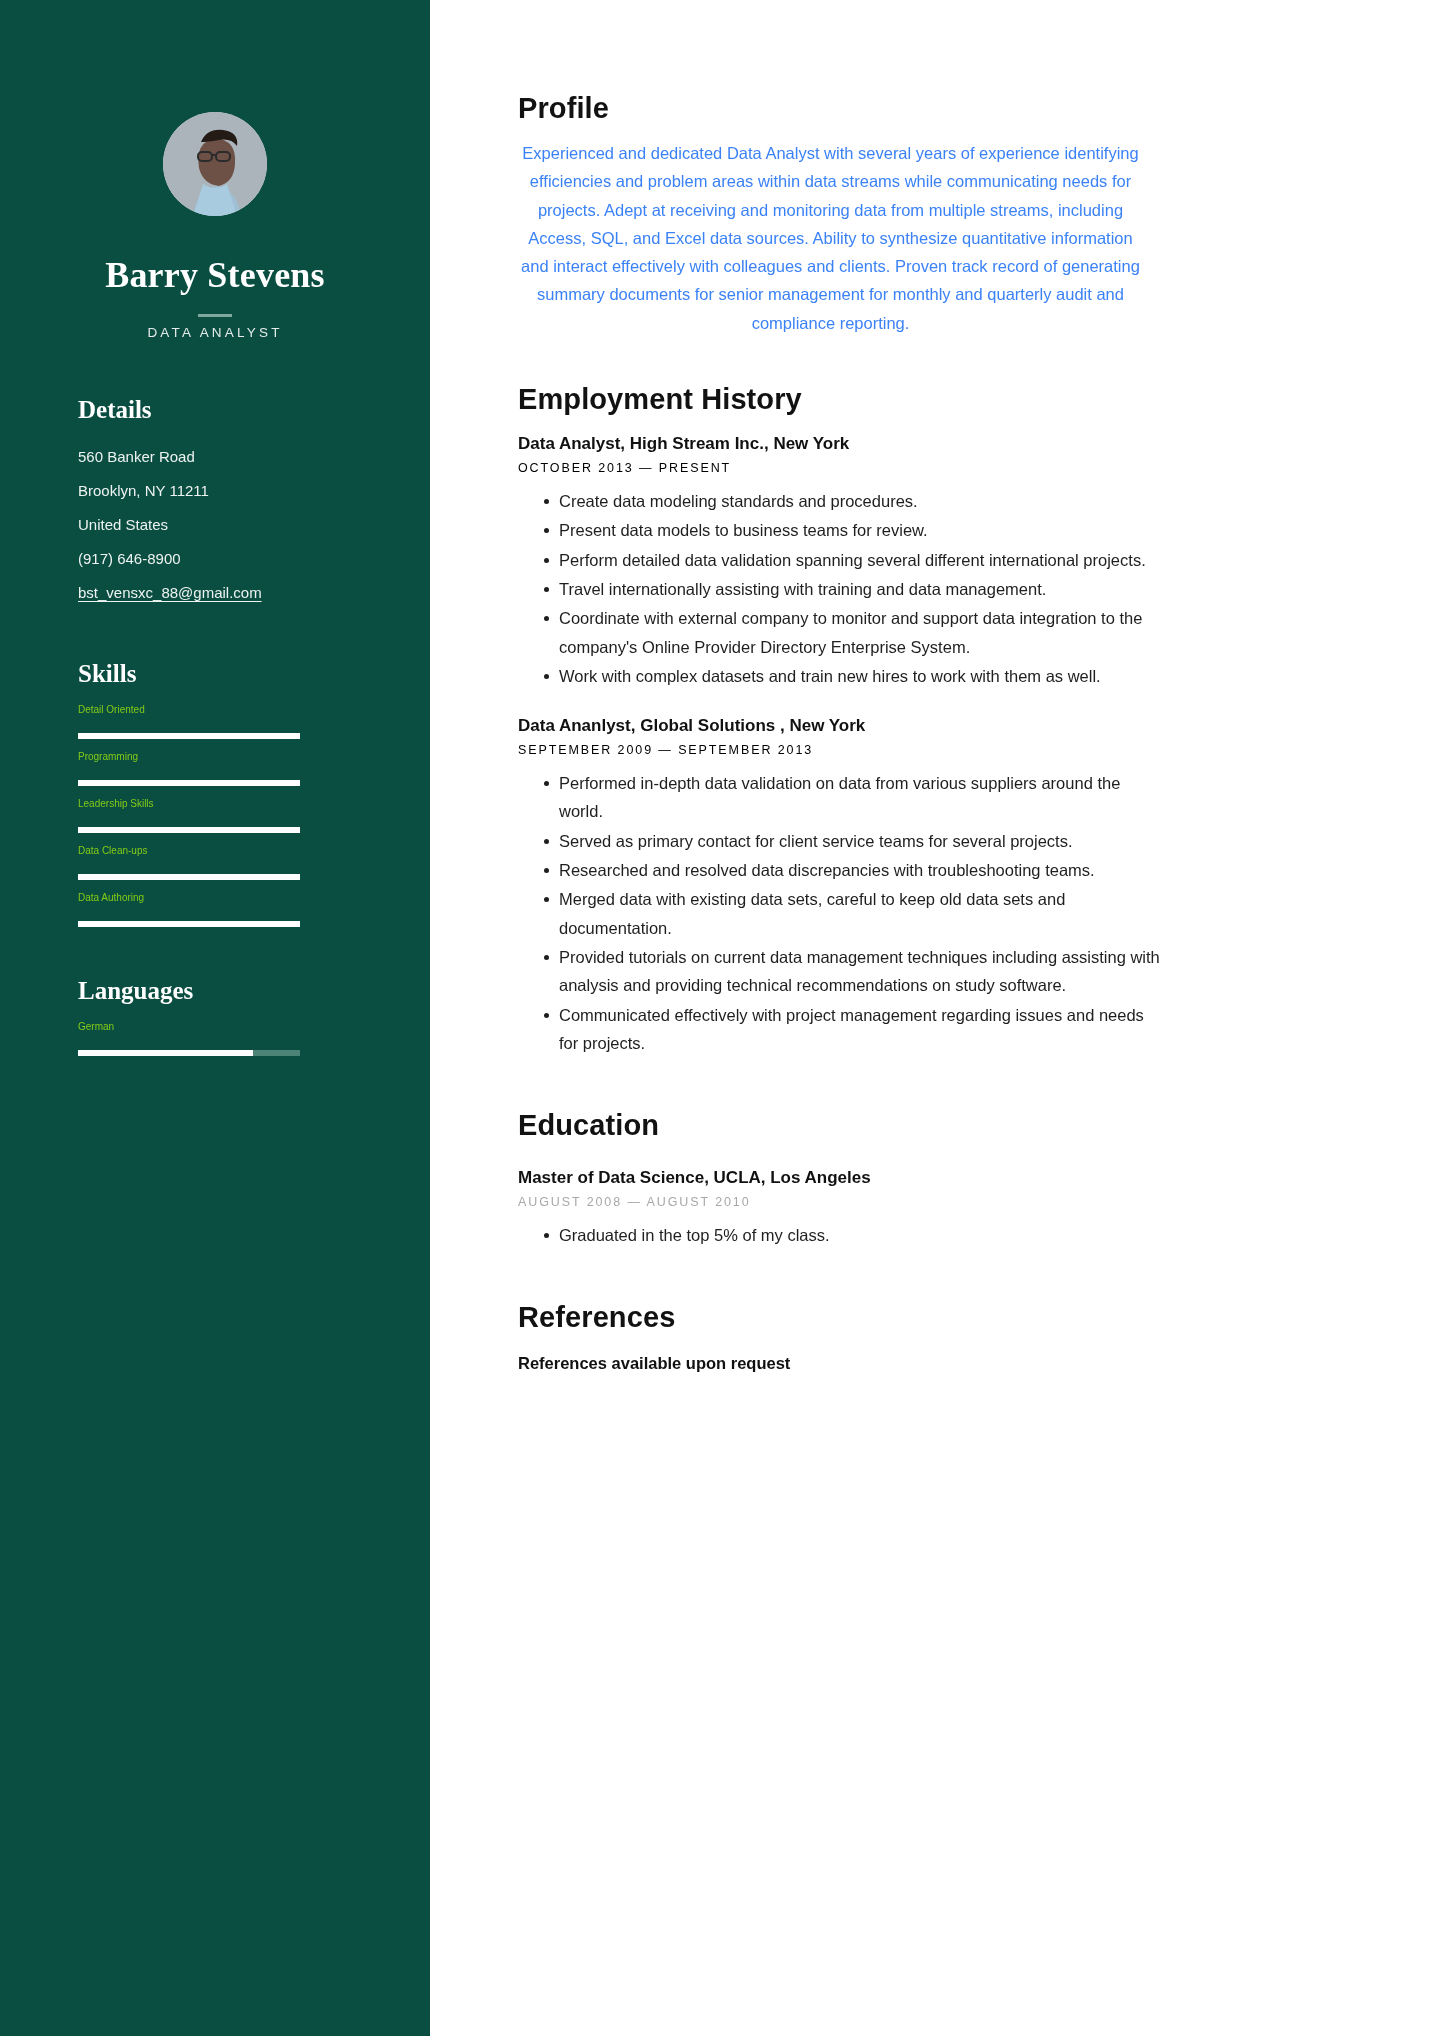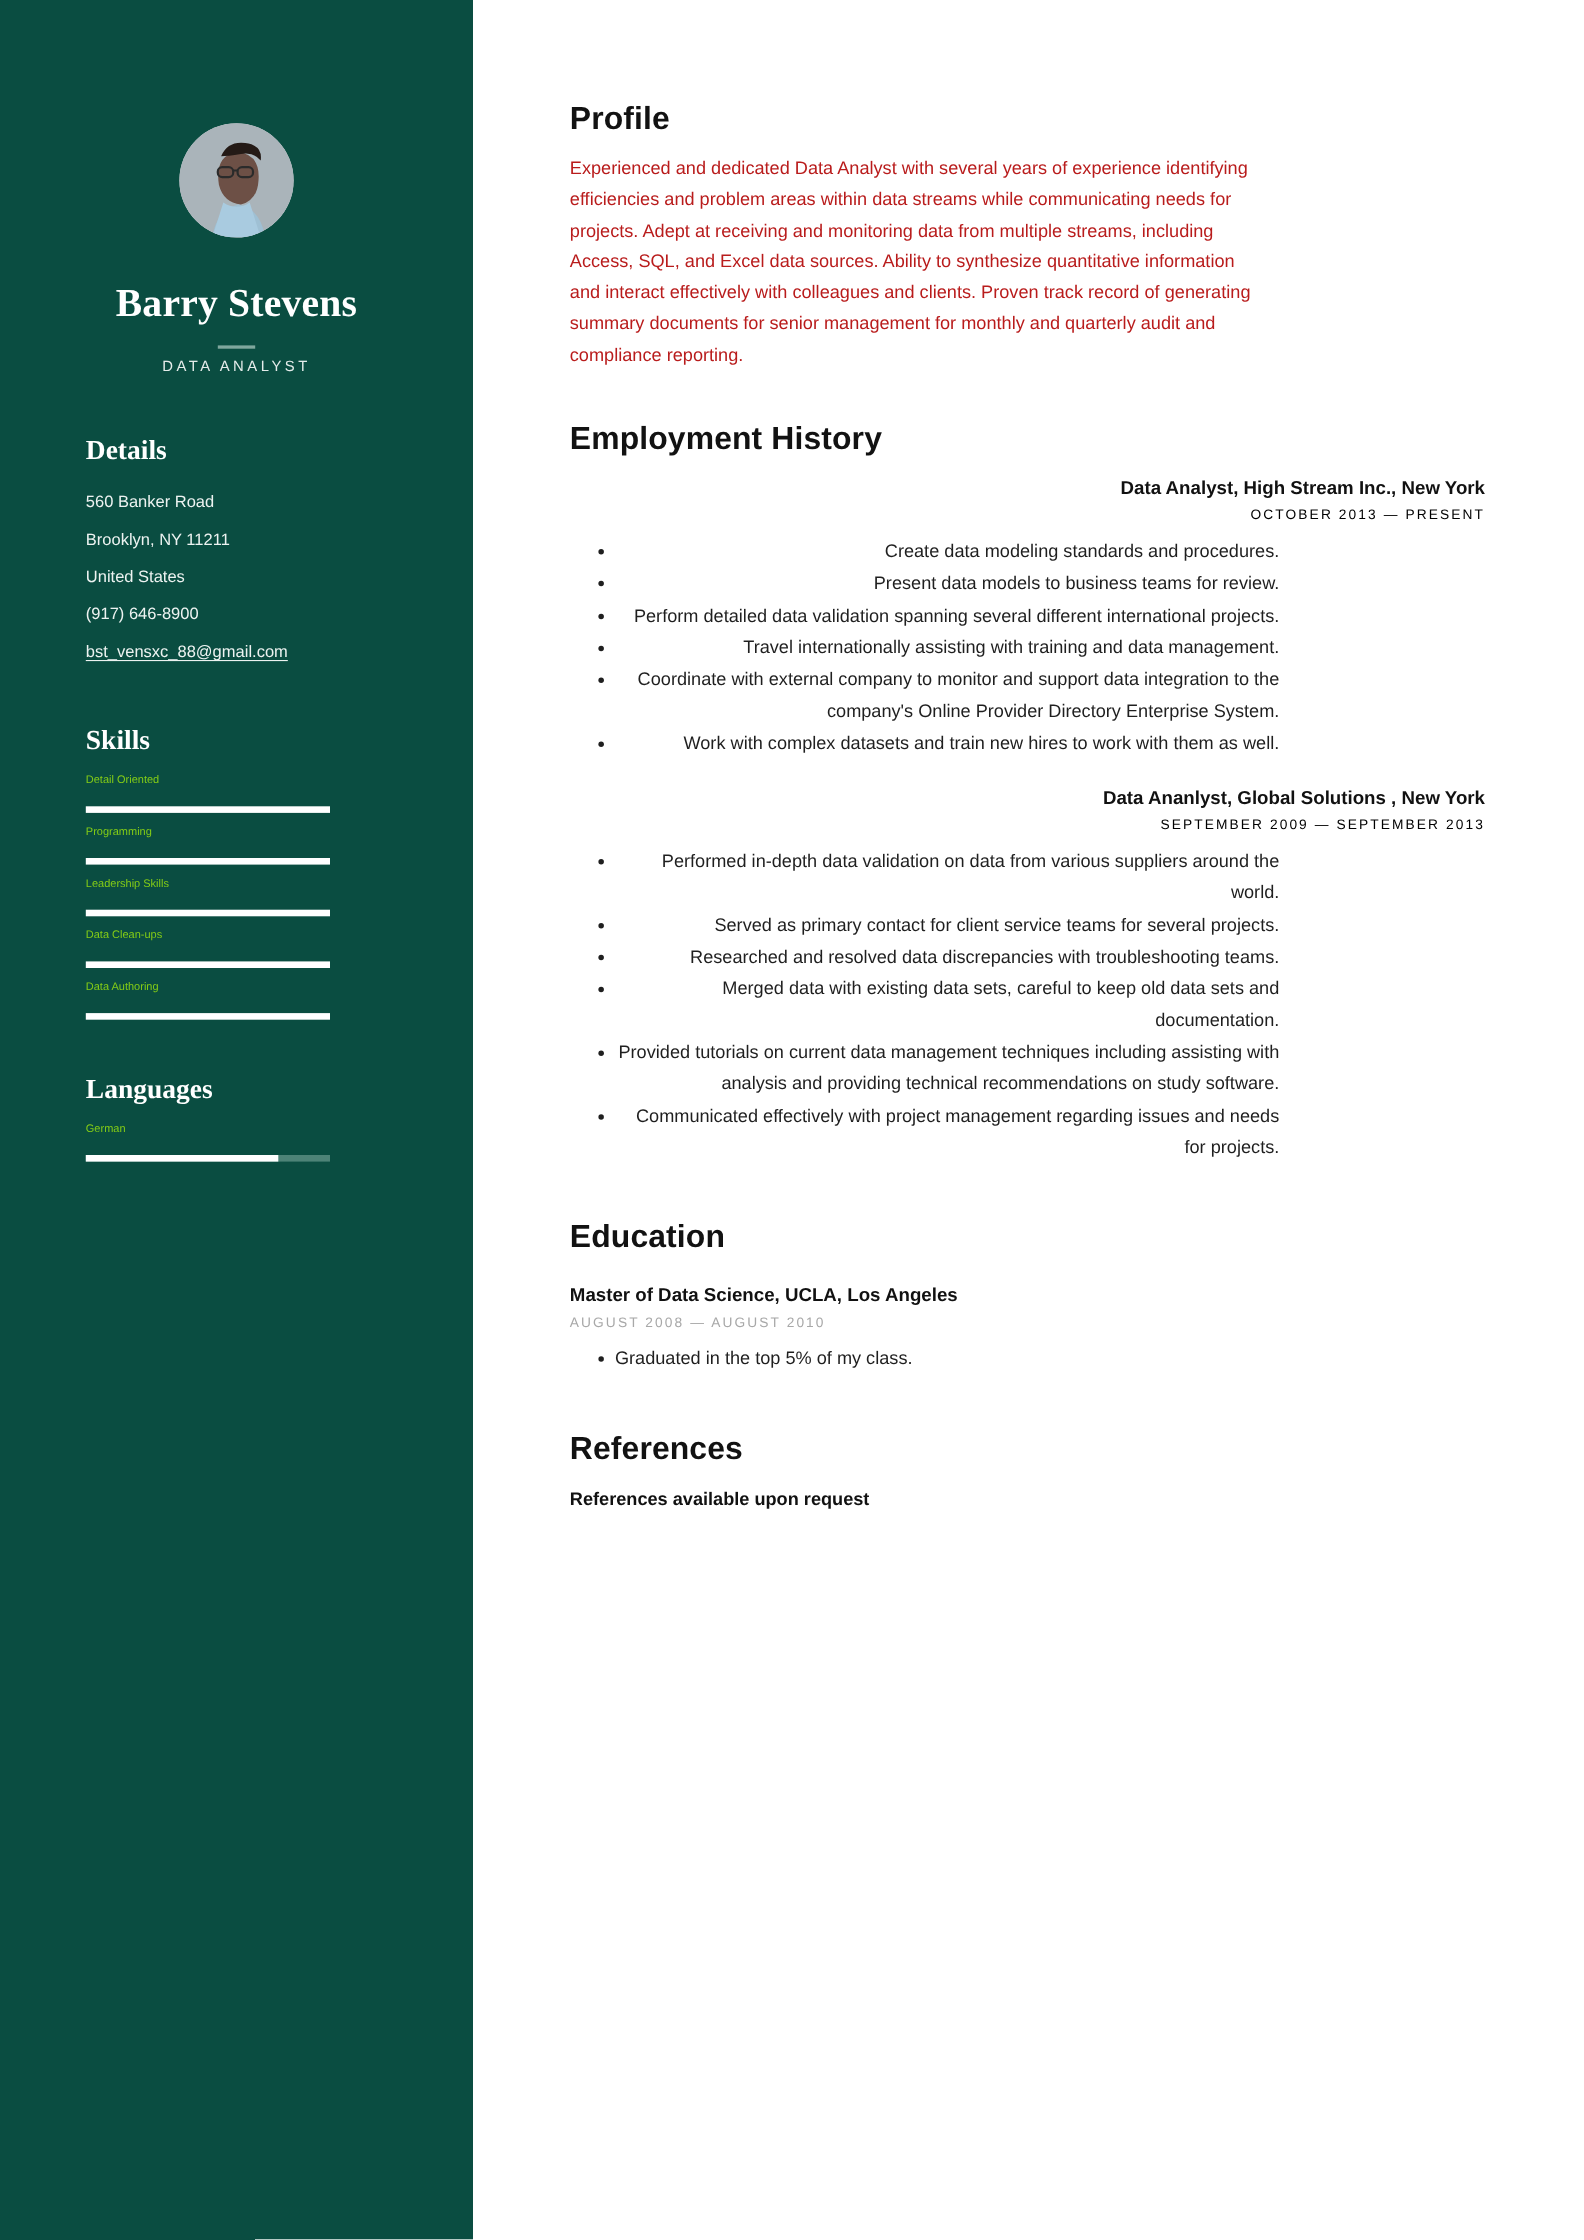--- a/index.html
+++ b/index.html
@@ -119,26 +119,26 @@
     letter-spacing:0.1px;
     color:#121212;
     margin-bottom:14px;
   }
   .sec-gap-1 { margin-top:46px; }
   .sec-gap-2 { margin-top:52px; }
 
   p.profile {
     font-size:16.5px;
     line-height:28.3px;
-    color:#b91c1c;
+    color:#3b82f6;
     max-width:625px;
-    text-align:left;
-  }
-
-  .job { margin-top:26px;text-align:right; }
+    text-align:center;
+  }
+
+  .job { margin-top:26px; }
   .job:first-of-type { margin-top:18px; }
   .job-title {
     font-size:17px;
     font-weight:bold;
     color:#111111;
     margin-bottom:7px;
   }
   .job-dates {
     font-size:12.5px;
     letter-spacing:1.9px;

